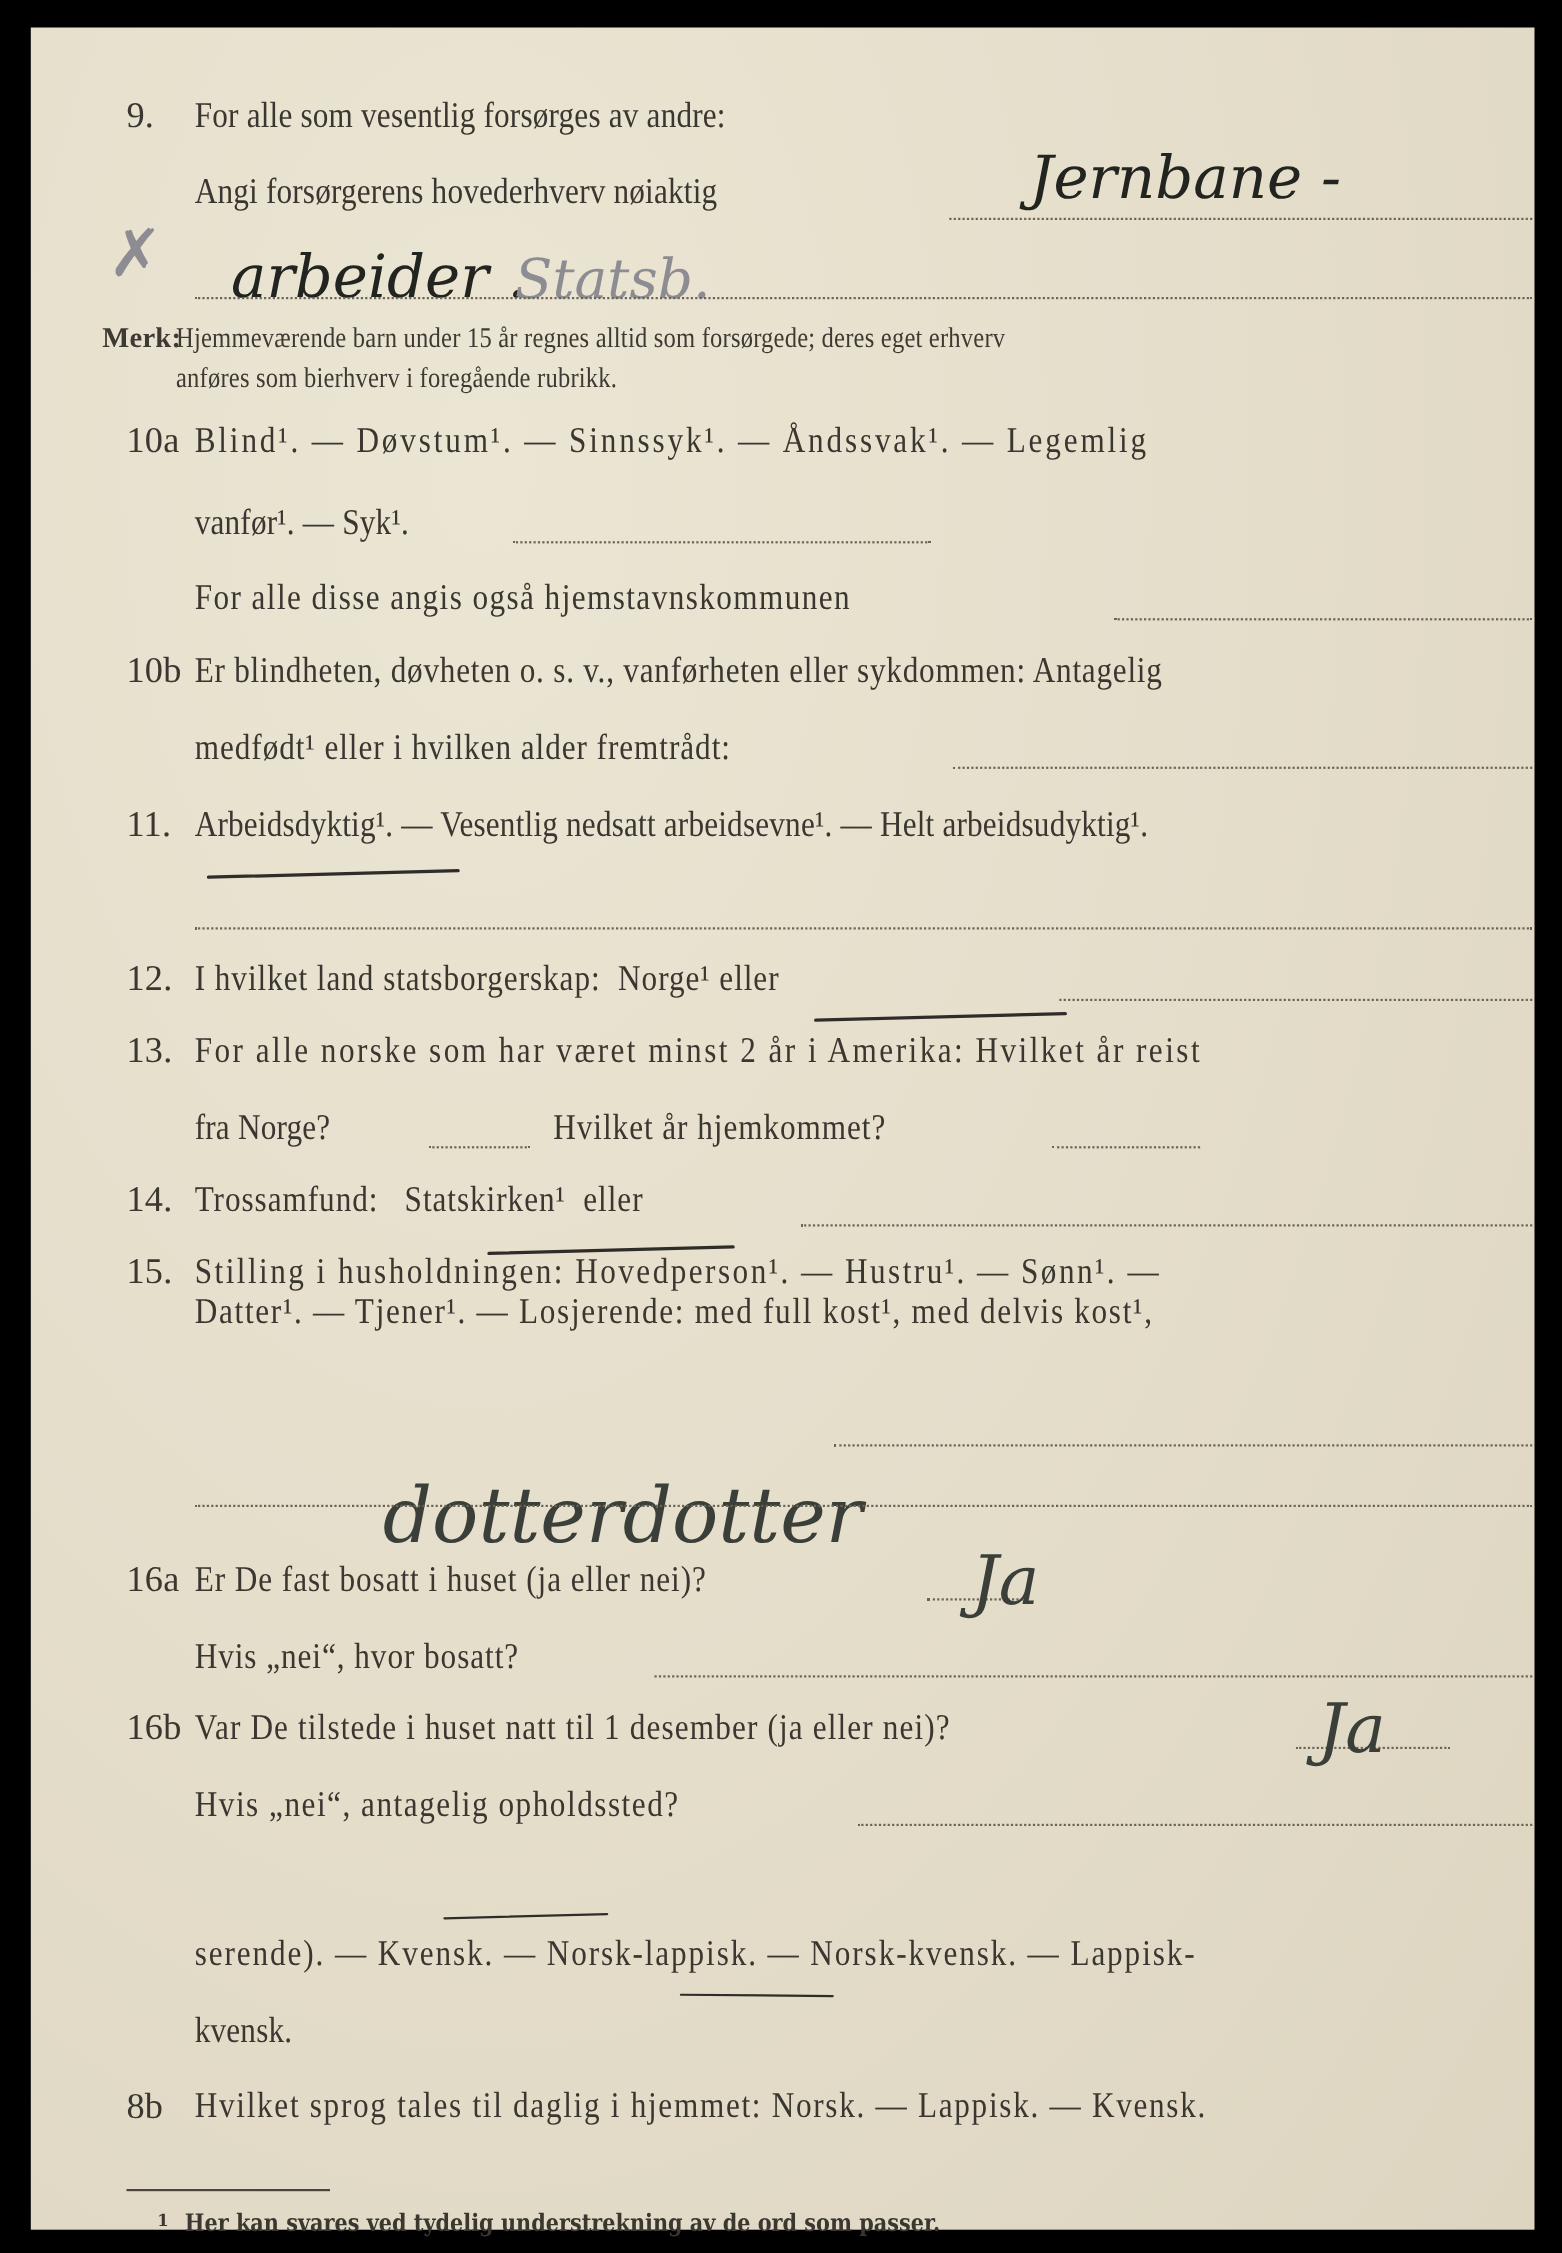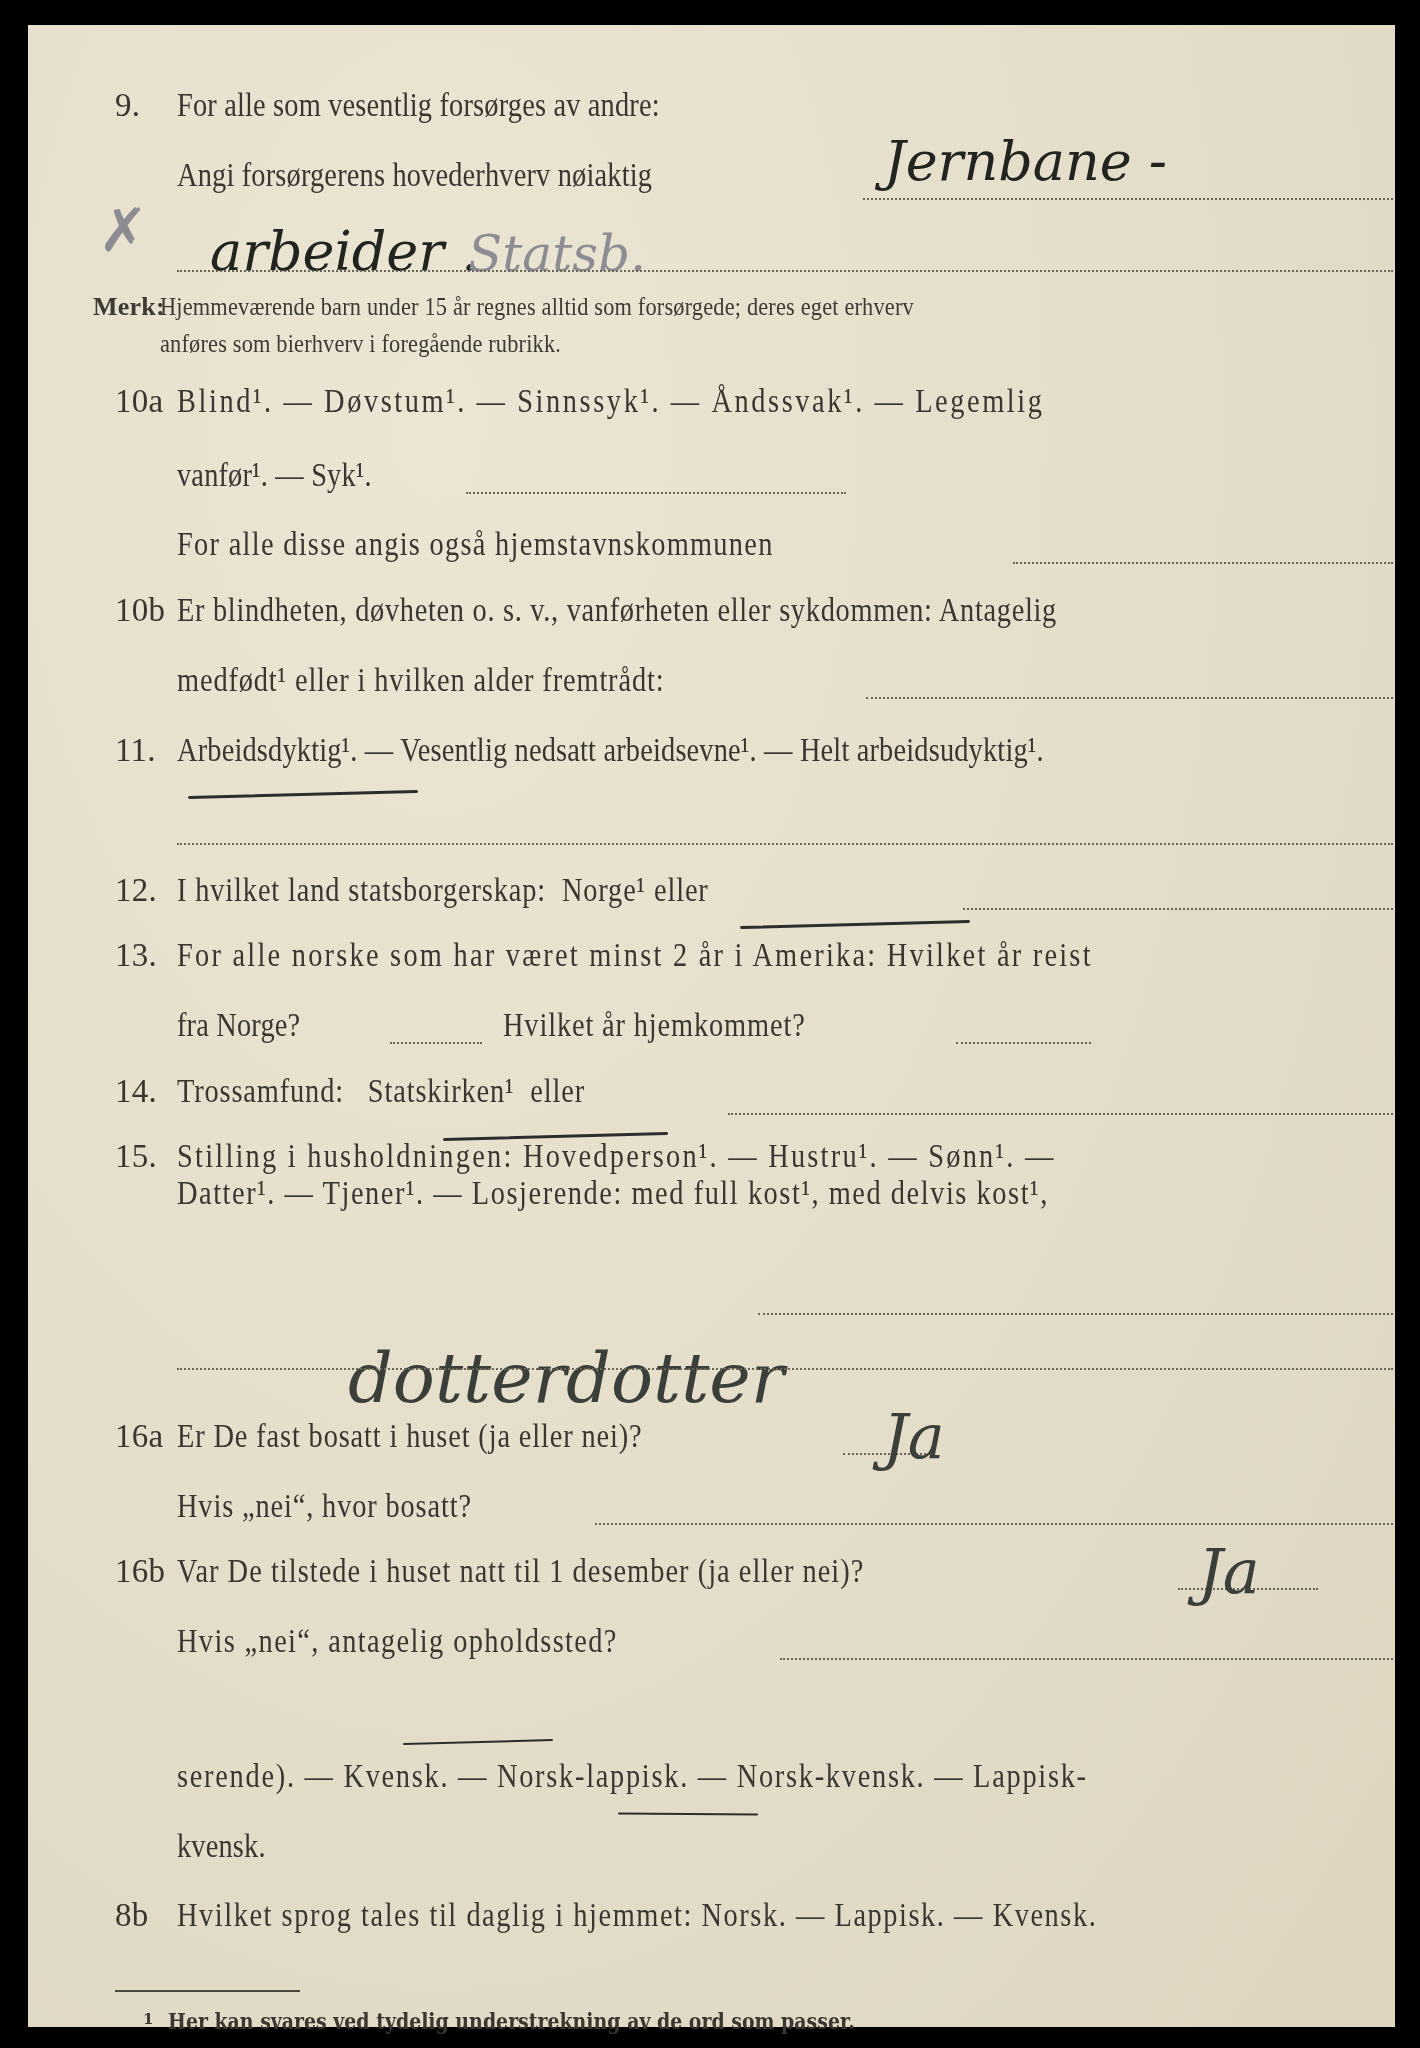--- a/index.html
+++ b/index.html
@@ -41,21 +41,21 @@
 <div class="page">
 
   <div class="line" style="top:62px">
     <span class="num">9.</span>
     <span class="txt cond">For alle som vesentlig forsørges av andre:</span>
   </div>
   <div class="line" style="top:132px">
     <span class="txt cond">Angi forsørgerens hovederhverv nøiaktig</span>
   </div>
   <div class="dots" style="left:835px; top:173px; width:530px;"></div>
-  <div class="hand" style="left:856px; top:105px; font-size:54px;">Jernbane -</div>
+  <div class="hand" style="left:908px; top:105px; font-size:54px;">Jernbane -</div>
   <div class="hand" style="left:182px; top:195px; font-size:54px;">arbeider .</div>
   <div class="hand pencil" style="left:440px; top:200px; font-size:50px;">Statsb.</div>
   <div class="hand pencil" style="left:70px; top:170px; font-size:60px; font-style:normal;">✗</div>
   <div class="dots" style="left:149px; top:245px; width:1216px;"></div>
 
   <div class="line merk" style="top:267px">
     <span class="lbl">Merk:</span>
     <span class="txt cond">Hjemmeværende barn under 15 år regnes alltid som forsørgede; deres eget erhverv</span>
   </div>
   <div class="line merk" style="top:304px">

